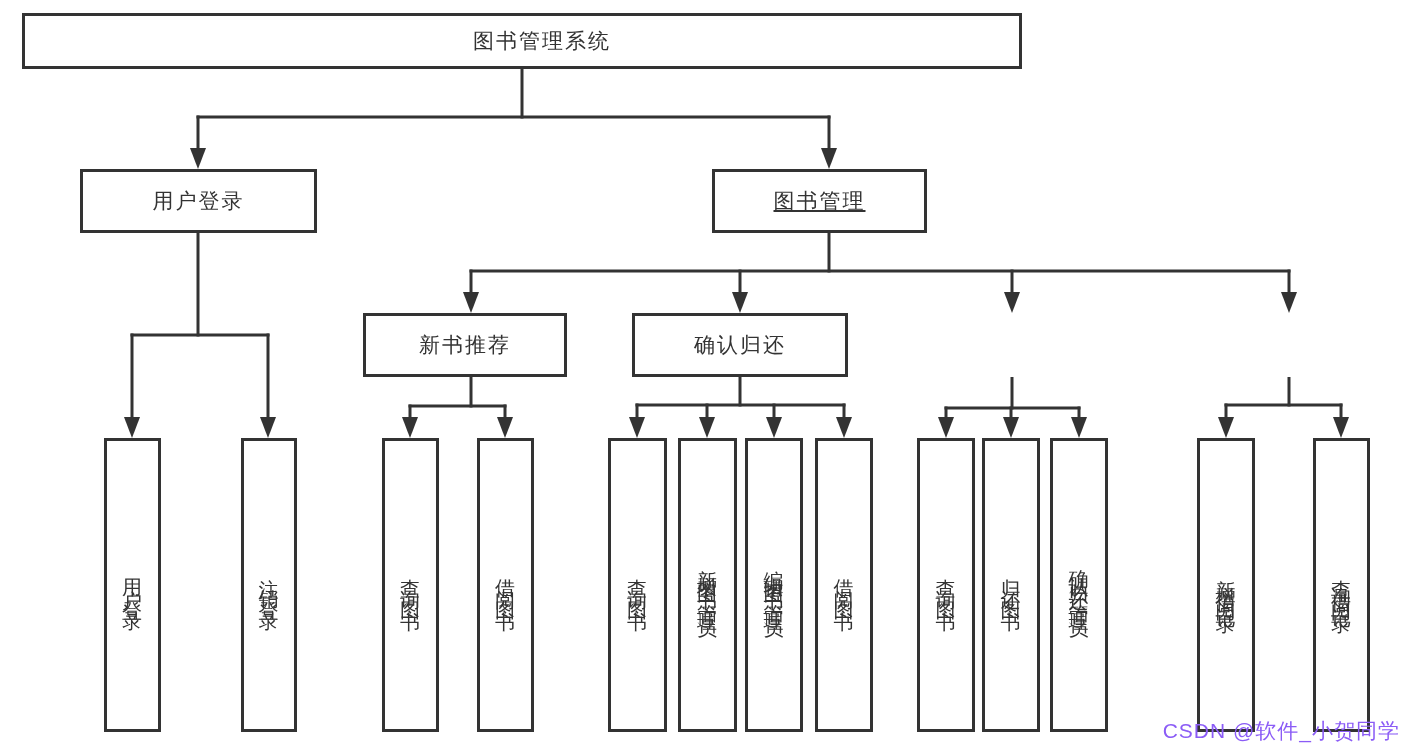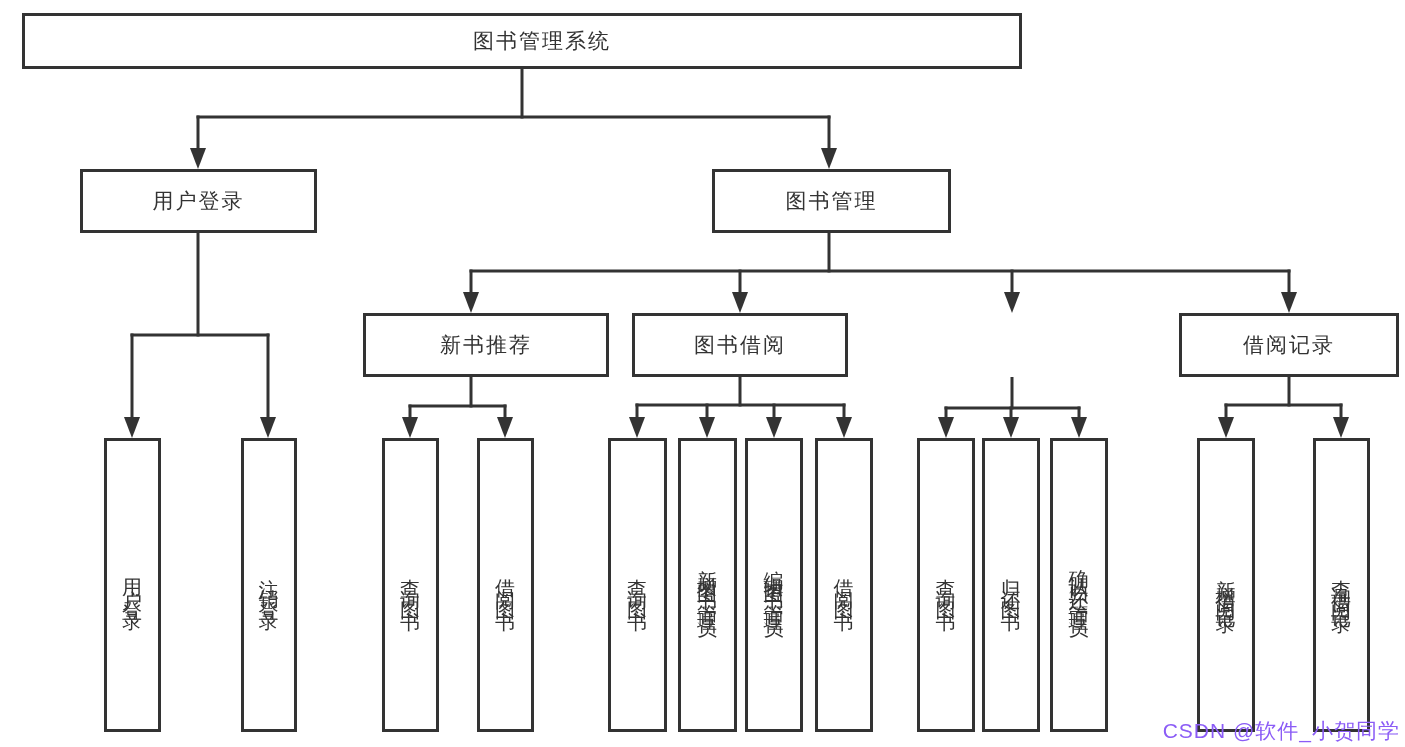--- a/index.html
+++ b/index.html
@@ -134,32 +134,29 @@
     </g>
   </svg>
 
   <div class="hbox" style="left:22px; top:13px; width:1000px; height:56px;padding-left:40px;">
     <span>图书管理系统</span>
   </div>
 
   <div class="hbox" style="left:80px; top:169px; width:237px; height:64px;">
     <span>用户登录</span>
   </div>
-  <div class="hbox" style="left:712px; top:169px; width:239px; height:64px;">
+  <div class="hbox" style="left:712px; top:169px; width:215px; height:64px;text-decoration:underline;">
     <span>图书管理</span>
   </div>
 
-  <div class="hbox" style="left:363px; top:313px; width:246px; height:64px;">
+  <div class="hbox" style="left:363px; top:313px; width:204px; height:64px;">
     <span>新书推荐</span>
   </div>
   <div class="hbox" style="left:632px; top:313px; width:216px; height:64px;">
-    <span>图书借阅</span>
-  </div>
-  <div class="hbox" style="left:1179px; top:313px; width:220px; height:64px;">
-    <span>借阅记录</span>
+    <span>确认归还</span>
   </div>
 
   <div class="vbox" style="left:104px; width:57px;">
     <span class="vtext">用户登录</span>
   </div>
   <div class="vbox" style="left:241px; width:56px;">
     <span class="vtext">注销登录</span>
   </div>
 
   <div class="vbox" style="left:382px; width:57px;">

